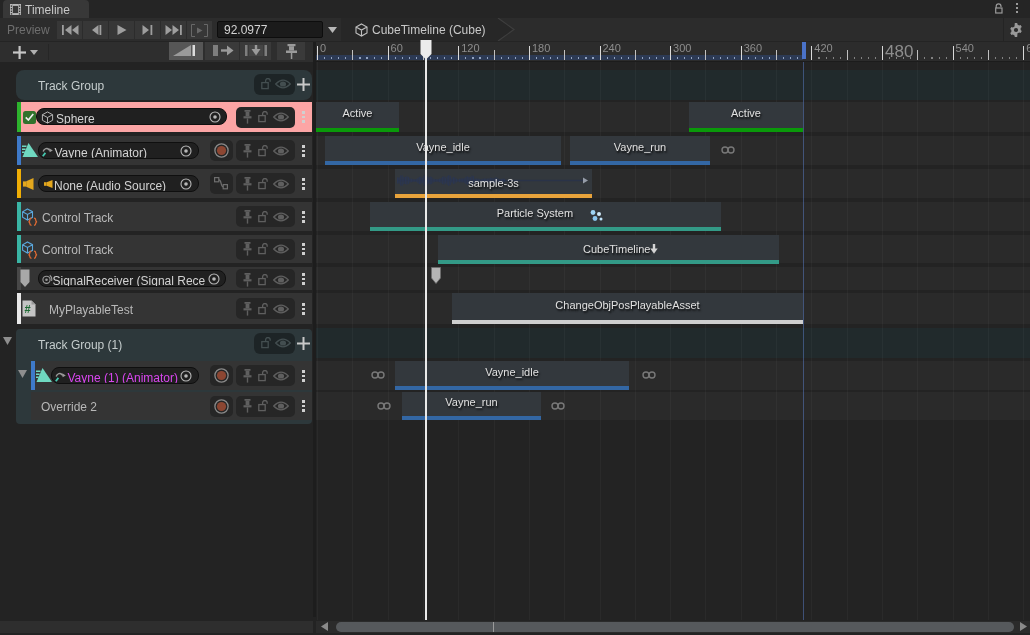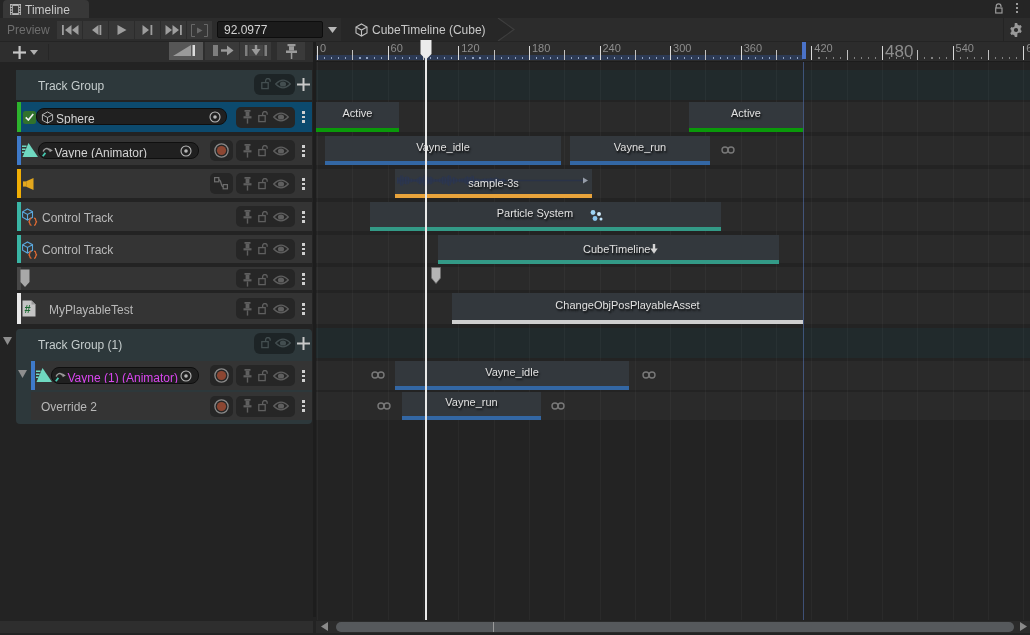--- a/index.html
+++ b/index.html
@@ -408,38 +408,38 @@
   </svg>
 <svg class="a" style="left:431px;top:267px" width="10" height="17" viewBox="0 0 10 17">
     <path d="M0.5 0.5 H9.5 V11 L5 16.5 L0.5 11 Z" fill="#b4b4b4" stroke="#6e6e6e" stroke-width="0.8"></path>
   </svg>
 <div class="a" style="left:425px;top:58px;width:1.5px;height:562px;background:#e9e9e9"></div>
 <svg class="a" style="left:420px;top:40px" width="12" height="20" viewBox="0 0 12 20">
     <path d="M0.5 0 H11.5 V14 L6 19.5 L0.5 14 Z" fill="#ececec"></path>
   </svg>
 <div class="a" style="left:0;top:62px;width:313px;height:558px;background:#232323"></div>
 <div class="a" style="left:313px;top:42px;width:3px;height:575px;background:#1d1d1d"></div>
-<div class="a" style="left:16px;top:70px;width:296px;height:30px;background:#2d383b;border-radius:0">
+<div class="a" style="left:16px;top:70px;width:296px;height:30px;background:#2d383b;border-radius:8px">
     <div style="position:absolute;left:22px;top:9px;font-size:12px;color:#c4cccc">Track Group</div>
     <div style="position:absolute;left:238px;top:3.5px;width:41px;height:21px;background:rgba(0,0,0,0.35);border-radius:6px">
       <svg style="position:absolute;left:7px;top:4.5px" width="11" height="12" viewBox="0 0 11 12">
         <path d="M4.6 4.6 V2.8 A2.3 2.3 0 0 1 9.2 2.8 V3.8" fill="none" stroke="#434e50" stroke-width="1.3"></path>
         <rect x="0.8" y="4.6" width="6.4" height="6" fill="none" stroke="#434e50" stroke-width="1.3"></rect>
       </svg>
       <svg style="position:absolute;left:21px;top:5.5px" width="16" height="10" viewBox="0 0 16 10">
         <path d="M0.7 5 Q8 -2.8 15.3 5 Q8 12.8 0.7 5 Z" fill="none" stroke="#434e50" stroke-width="1.3"></path>
         <ellipse cx="8" cy="5" rx="3.1" ry="2.6" fill="#434e50"></ellipse>
       </svg>
     </div>
     <svg style="position:absolute;left:281px;top:8px" width="13" height="13" viewBox="0 0 13 13">
       <rect x="5.5" y="0" width="2" height="13" fill="#c8c8c8"></rect>
       <rect x="0" y="5.5" width="13" height="2" fill="#c8c8c8"></rect>
     </svg>
   </div>
-<div class="a" style="left:17px;top:102px;width:295px;height:30px;background:#0c4a6e">
+<div class="a" style="left:17px;top:102px;width:295px;height:30px;background:#fca5a5">
     <div style="position:absolute;left:0;top:0;width:4px;height:30px;background:#2db32d"></div>
     <div style="position:absolute;left:6px;top:8.5px;width:13px;height:13px;background:#31722c;border-radius:2.5px">
       <svg style="position:absolute;left:2px;top:2.5px" width="9" height="8" viewBox="0 0 12 10">
         <path d="M1 5.5 L4.5 9 L11 1" fill="none" stroke="#efefef" stroke-width="2.2"></path>
       </svg>
     </div>
     <div style="position:absolute;left:19px;top:6px;width:191px;height:17px;background:#202020;border:1px solid #0f0f0f;border-radius:8px;box-sizing:border-box;overflow:hidden">
       <svg style="position:absolute;left:4px;top:1.5px" width="13" height="13" viewBox="0 0 13 14">
         <path d="M6.5 1 L12 4 V10 L6.5 13 L1 10 V4 Z M1 4 L6.5 7 L12 4 M6.5 7 V13" fill="none" stroke="#c0c0c0" stroke-width="1"></path>
       </svg>
@@ -518,20 +518,31 @@
       <div style="width:2.8px;height:2.8px;background:#d0d0d0;margin-bottom:1.8px"></div>
       <div style="width:2.8px;height:2.8px;background:#d0d0d0"></div>
     </div>
   </div>
 <div class="a" style="left:17px;top:169px;width:295px;height:29px;background:#343434">
     <div style="position:absolute;left:0;top:0;width:4px;height:29px;background:#f0ae05"></div>
     <svg style="position:absolute;left:5.5px;top:8.5px" width="11" height="12" viewBox="0 0 11 12">
       <rect x="0" y="3.4" width="3.2" height="5.2" fill="#e3a71d"></rect>
       <path d="M3.2 3.2 L10.5 0 V12 L3.2 8.8 Z" fill="#e3a71d"></path>
     </svg>
+    <div style="position:absolute;left:21px;top:6px;width:161px;height:17px;background:#202020;border:1px solid #0f0f0f;border-radius:8px;box-sizing:border-box;overflow:hidden">
+      <svg style="position:absolute;left:5px;top:4px" width="9" height="8" viewBox="0 0 9 8">
+        <rect x="0" y="2.2" width="2.6" height="3.6" fill="#e3a71d"></rect>
+        <path d="M2.6 2.2 L8.5 0 V8 L2.6 5.8 Z" fill="#e3a71d"></path>
+      </svg>
+      <div style="position:absolute;left:15px;top:2.5px;font-size:12px;color:#d2d2d2;white-space:nowrap">None (Audio Source)</div>
+      <svg style="position:absolute;left:141px;top:1.8px" width="12" height="12" viewBox="0 0 12 12">
+        <circle cx="6" cy="6" r="5" fill="none" stroke="#b8b8b8" stroke-width="1.1"></circle>
+        <circle cx="6" cy="6" r="1.8" fill="#b8b8b8"></circle>
+      </svg>
+    </div>
     <div style="position:absolute;left:192.5px;top:4px;width:23px;height:21px;background:#262626;border-radius:5px">
       <svg style="position:absolute;left:4.5px;top:4px" width="14" height="13" viewBox="0 0 14 13">
         <g fill="none" stroke="#6e6e6e" stroke-width="1.2">
           <rect x="0.6" y="0.6" width="4.2" height="4.2"></rect>
           <rect x="9.2" y="7.6" width="4.2" height="4.2"></rect>
           <path d="M4.8 2.7 C8 3.4 6.4 9.7 9.2 9.7"></path>
         </g>
       </svg>
     </div>
     <div style="position:absolute;left:219px;top:4px;width:59px;height:21px;background:#262626;border-radius:5px">
@@ -618,20 +629,32 @@
       <div style="width:2.8px;height:2.8px;background:#d0d0d0;margin-bottom:1.8px"></div>
       <div style="width:2.8px;height:2.8px;background:#d0d0d0;margin-bottom:1.8px"></div>
       <div style="width:2.8px;height:2.8px;background:#d0d0d0"></div>
     </div>
   </div>
 <div class="a" style="left:17px;top:267px;width:295px;height:23px;background:#343434">
     <div style="position:absolute;left:0;top:0;width:4px;height:23px;background:#484848"></div>
     <svg style="position:absolute;left:3px;top:2px" width="10" height="19" viewBox="0 0 10 19">
       <path d="M0.5 0.5 H9.5 V13 L5 18 L0.5 13 Z" fill="#a8a8a8"></path>
     </svg>
+    <div style="position:absolute;left:21px;top:3px;width:188px;height:17px;background:#202020;border:1px solid #0f0f0f;border-radius:8px;box-sizing:border-box;overflow:hidden">
+      <svg style="position:absolute;left:3px;top:2.5px" width="11" height="11" viewBox="0 0 11 11">
+        <circle cx="4.5" cy="5.8" r="3.6" fill="none" stroke="#9a9a9a" stroke-width="1.1"></circle>
+        <circle cx="4.5" cy="5.8" r="1.3" fill="#9a9a9a"></circle>
+        <path d="M7.8 1.2 Q10.4 3.3 9.6 7" fill="none" stroke="#9a9a9a" stroke-width="1.1"></path>
+      </svg>
+      <div style="position:absolute;left:13.5px;top:2.5px;font-size:12px;color:#d2d2d2;white-space:nowrap">SignalReceiver (Signal Rece</div>
+      <svg style="position:absolute;left:169px;top:1.8px" width="12" height="12" viewBox="0 0 12 12">
+        <circle cx="6" cy="6" r="5" fill="none" stroke="#b8b8b8" stroke-width="1.1"></circle>
+        <circle cx="6" cy="6" r="1.8" fill="#b8b8b8"></circle>
+      </svg>
+    </div>
     <div style="position:absolute;left:219px;top:2px;width:59px;height:19px;background:#262626;border-radius:5px">
       <svg style="position:absolute;left:7px;top:3.5px" width="9" height="14" viewBox="0 0 9 14">
         <rect x="1.5" y="0" width="6" height="1.8" fill="#5f5f5f"></rect>
         <rect x="2.6" y="1.8" width="3.8" height="4.4" fill="#5f5f5f"></rect>
         <path d="M0.5 6.2 H8.5 V8.4 H0.5 Z" fill="#5f5f5f"></path>
         <rect x="3.8" y="8.4" width="1.4" height="5.2" fill="#5f5f5f"></rect>
       </svg>
       <svg style="position:absolute;left:22px;top:4.5px" width="11" height="12" viewBox="0 0 11 12">
         <path d="M4.6 4.6 V2.8 A2.3 2.3 0 0 1 9.2 2.8 V3.8" fill="none" stroke="#5f5f5f" stroke-width="1.3"></path>
         <rect x="0.8" y="4.6" width="6.4" height="6" fill="none" stroke="#5f5f5f" stroke-width="1.3"></rect>

